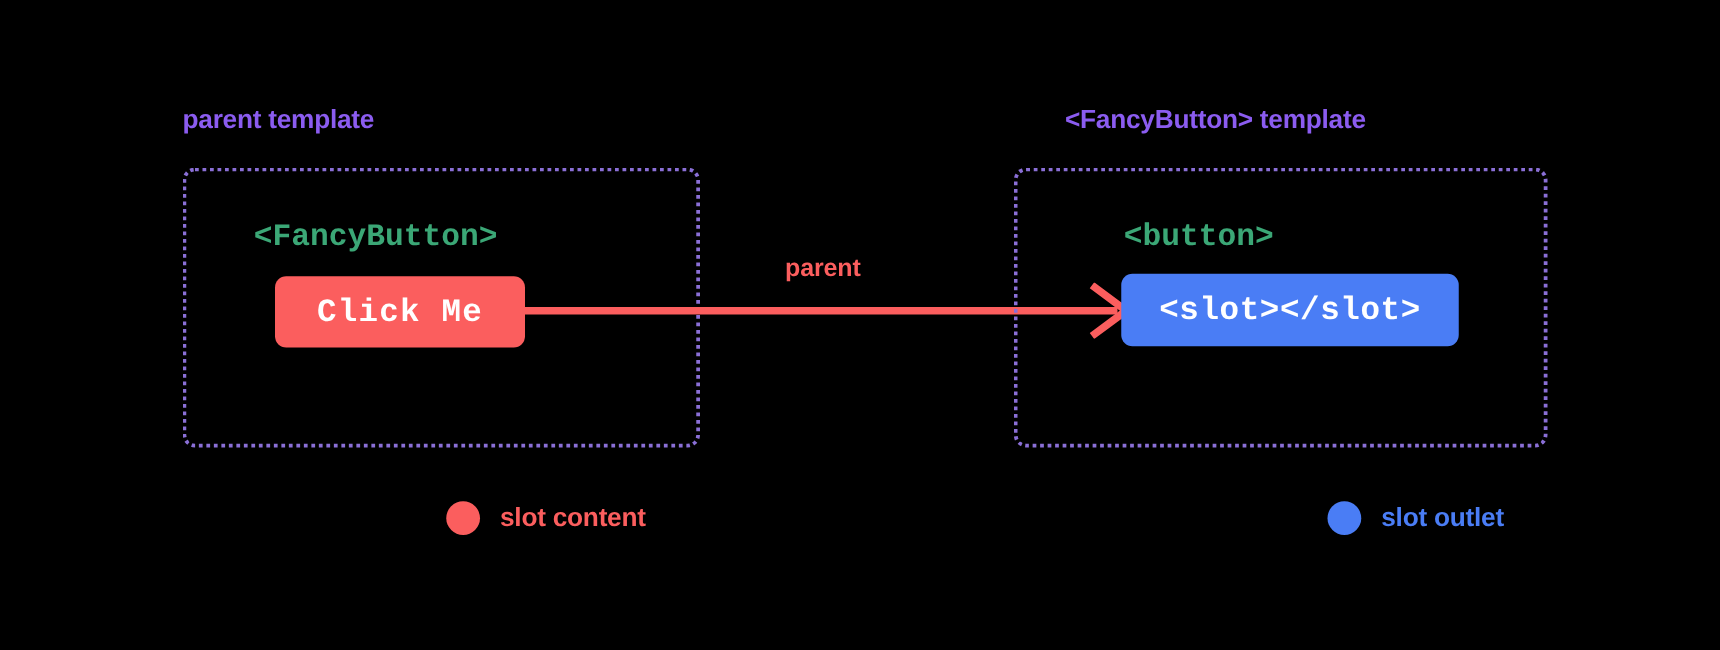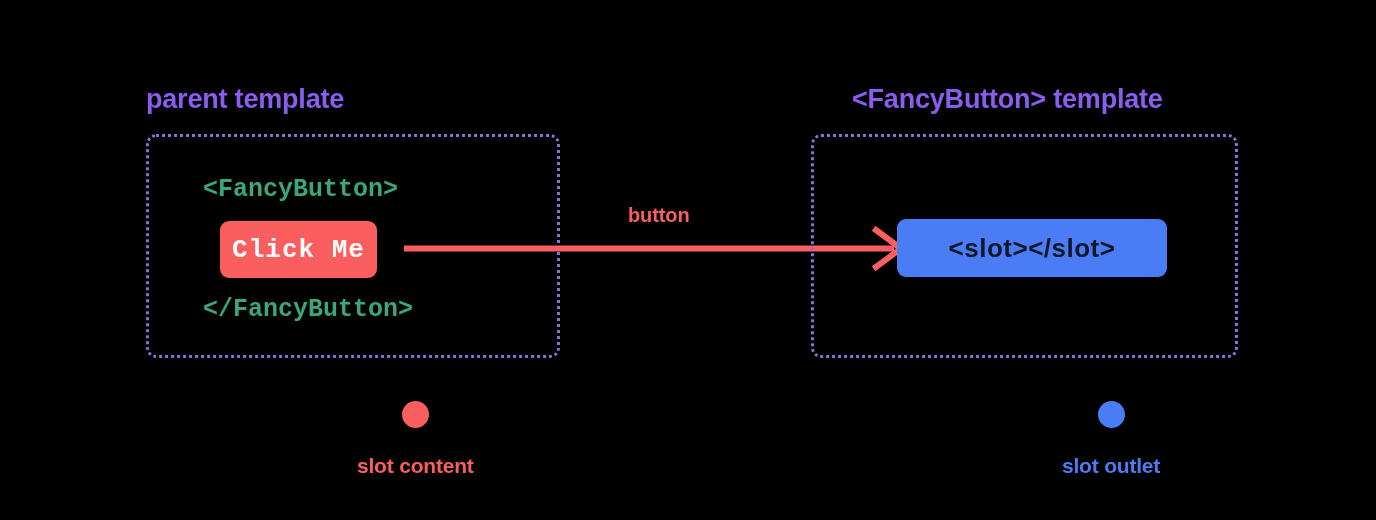--- a/index.html
+++ b/index.html
@@ -16,21 +16,21 @@
     height: 520px;
     background: #000000;
     overflow: hidden;
   }
 
   
   .panel-heading {
     position: absolute;
     font-family: "Liberation Sans", sans-serif;
     font-weight: bold;
-    font-size: 27px;
+    font-size: 21px;
     letter-spacing: -0.2px;
     color: #8B5CF0;
     white-space: nowrap;
   }
   #heading-parent  { left: 146px; top: 84px; }
   #heading-fancy   { left: 852px; top: 84px; }
 
   
   .panel-box {
     position: absolute;
@@ -54,21 +54,21 @@
   #code-open-fancy  { left: 203px; top: 175px; text-align: right; }
   #code-close-fancy { left: 203px; top: 295px; }
   #code-open-button  { left: 899px; top: 175px; }
   #code-close-button { left: 899px; top: 295px; }
 
   
   #slot-content-chip {
     position: absolute;
     left: 220px;
     top: 221px;
-    width: 157px;
+    width: 200px;
     height: 57px;
     background: #FB5E5E;
     border-radius: 9px;
     display: flex;
     align-items: center;
     justify-content: center;
   }
   #slot-content-chip .chip-text {
     font-family: "Liberation Mono", "DejaVu Sans Mono", monospace;
     font-weight: bold;
@@ -85,24 +85,24 @@
     top: 219px;
     width: 270px;
     height: 58px;
     background: #4A7DF5;
     border-radius: 9px;
     display: flex;
     align-items: center;
     justify-content: center;
   }
   #slot-outlet-chip .chip-text {
-    font-family: Liberation Sans, sans-serif;
+    font-family: Liberation Mono, monospace;
     font-weight: bold;
     font-size: 26px;
-    color: #0f172a;
+    color: #ffffff;
     letter-spacing: 0.5px;
     white-space: nowrap;
   }
 
   
   #replace-arrow {
     position: absolute;
     left: 404px;
     top: 226px;
     width: 505px;
@@ -118,23 +118,22 @@
     color: #FB5E5E;
     white-space: nowrap;
     letter-spacing: -0.1px;
   }
 
   
   .legend-item {
     position: absolute;
     display: flex;
     align-items: center;
-    gap: 26px;
+    gap: 16px;
     white-space: nowrap;
-    flex-direction: column;
   }
   .legend-dot {
     width: 27px;
     height: 27px;
     border-radius: 50%;
     flex: 0 0 auto;
   }
   .legend-label {
     font-family: "Liberation Sans", sans-serif;
     font-weight: bold;
@@ -156,33 +155,33 @@
   <div class="panel-heading" id="heading-parent">parent template</div>
 
   <div class="panel-box" id="panel-parent"></div>
 
   <div class="code-line" id="code-open-fancy">&lt;FancyButton&gt;</div>
 
   <div id="slot-content-chip">
     <span class="chip-text">Click Me</span>
   </div>
 
-  <div class="code-line" id="code-close-fancy">&lt;/FancyButton&gt;</div>
 
-  <div id="replace-arrow-label">button</div>
+  <div id="replace-arrow-label">parent</div>
 
   <svg id="replace-arrow" viewBox="0 0 505 45">
     <line x1="0" y1="22.5" x2="490" y2="22.5" stroke="#FB5E5E" stroke-width="6"></line>
     <polyline points="472,4 497,22.5 472,41" fill="none" stroke="#FB5E5E" stroke-width="6" stroke-linecap="square" stroke-linejoin="miter"></polyline>
   </svg>
 
   <div class="panel-heading" id="heading-fancy">&lt;FancyButton&gt; template</div>
 
   <div class="panel-box" id="panel-fancy"></div>
 
+  <div class="code-line" id="code-open-button">&lt;button&gt;</div>
 
   <div id="slot-outlet-chip">
     <span class="chip-text">&lt;slot&gt;&lt;/slot&gt;</span>
   </div>
 
 
   <div class="legend-item" id="legend-slot-content">
     <span class="legend-dot"></span>
     <span class="legend-label">slot content</span>
   </div>

